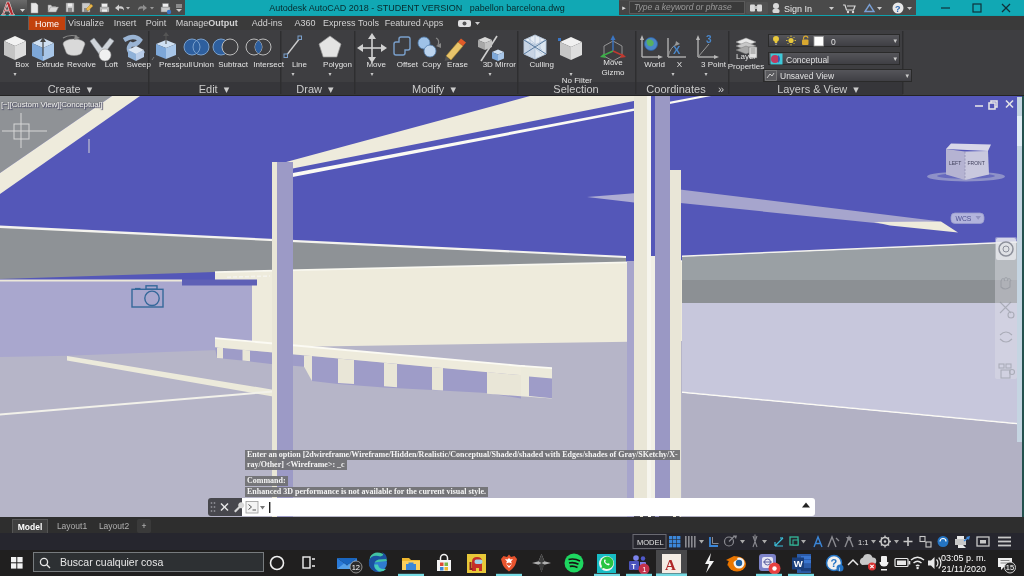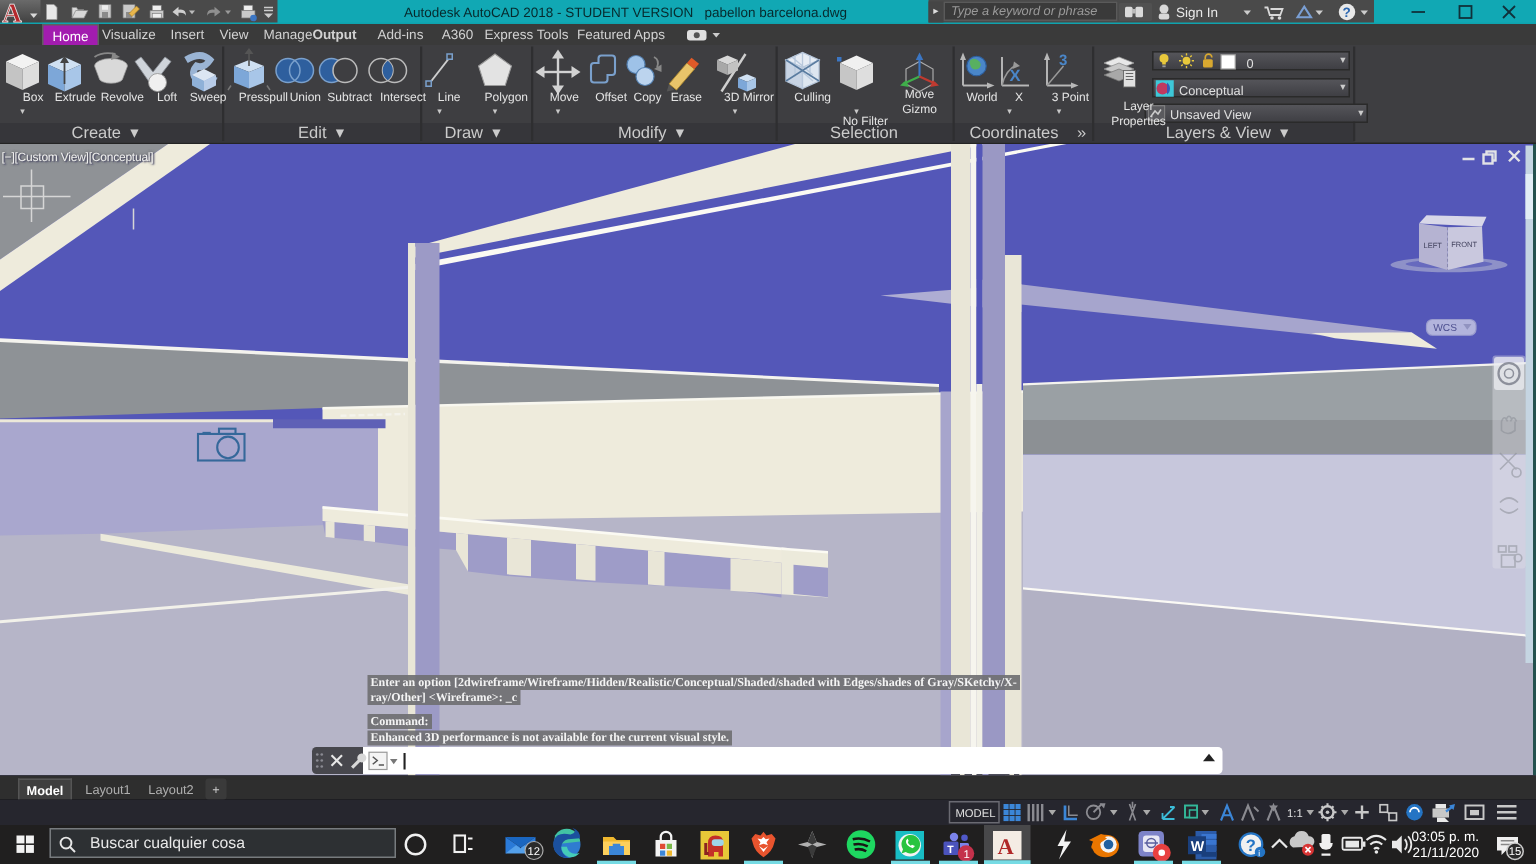--- a/index.html
+++ b/index.html
@@ -11,21 +11,21 @@
 #logo{left:0;top:0;width:27px;height:16px;background:linear-gradient(#6a6a6a,#3f3f3f);}
 #teal-mid{left:185px;top:0;width:434px;height:16px;background:#11a8b4;}
 #teal-right{left:916px;top:0;width:108px;height:16px;background:#11a8b4;}
 #title-text{left:200px;top:2.5px;width:434px;height:13px;color:#072a2d;font-size:9px;text-align:center;white-space:nowrap;}
 #tealline{left:0;top:14.5px;width:1024px;height:1.5px;background:#0fa3ae;}
 
 #searchbox{left:629px;top:1px;width:116px;height:13px;background:#3a3a3a;border:1px solid #5a5a5a;color:#9a9a9a;font-style:italic;font-size:8.5px;line-height:11px;padding-left:4px;white-space:nowrap;overflow:hidden;}
 
 #menurow{left:0;top:16px;width:1024px;height:14px;background:#3a3a3a;}
 .mtab{top:16px;height:14px;line-height:14px;font-size:9px;color:#d2d2d2;text-align:center;}
-#hometab{background:#a21caf;border:1px solid #5f5f5f;border-bottom:none;color:#fff;}
+#hometab{background:#c2410c;border:1px solid #5f5f5f;border-bottom:none;color:#fff;}
 
 #ribbon{left:0;top:30px;width:1024px;height:66px;background:#3e3e41;border-bottom:1px solid #242424;}
 #ribbon .grouplabels{position:absolute;left:0;top:52px;width:903px;height:13px;background:#36363a;}
 .glabel{position:absolute;top:53px;height:12px;line-height:12px;font-size:11px;color:#cbcbcb;text-align:center;white-space:nowrap;}
 .rlabel{position:absolute;top:30px;font-size:8px;color:#e4e4e4;text-align:right;white-space:nowrap;}
 .rlabel2{position:absolute;top:25px;font-size:8px;color:#e4e4e4;text-align:center;white-space:nowrap;line-height:9.5px;}
 .rcaret{position:absolute;top:42px;font-size:6px;color:#c8c8c8;text-align:center;}
 
 .combo{position:absolute;left:768px;width:132px;height:13px;background:linear-gradient(#55555a,#3f3f44);border:1px solid #2a2a2a;color:#e0e0e0;font-size:8.5px;line-height:11px;}
 .combo .dd{position:absolute;right:2px;top:0;font-size:7px;color:#ccc;}
@@ -120,21 +120,21 @@
 <rect x="973" y="4" width="8" height="8"></rect>
 <line x1="1002" y1="4" x2="1010" y2="12"></line>
       <line x1="1010" y1="4" x2="1002" y2="12"></line>
 </g>
 </svg>
 
 <div class="abs" id="menurow"></div>
 <div class="abs mtab" id="hometab" style="left:28px;width:38px;">Home</div>
 <div class="abs mtab" style="left:62px;width:48px;">Visualize</div>
 <div class="abs mtab" style="left:107px;width:36px;">Insert</div>
-<div class="abs mtab" style="left:141px;width:30px;">View</div>
+<div class="abs mtab" style="left:141px;width:30px;">Point</div>
 <div class="abs mtab" style="left:170px;width:44px;">Manage</div>
 <div class="abs mtab" style="left:204px;width:38px;font-weight:bold;">Output</div>
 <div class="abs mtab" style="left:246px;width:42px;">Add-ins</div>
 <div class="abs mtab" style="left:288px;width:34px;">A360</div>
 <div class="abs mtab" style="left:317px;width:68px;">Express Tools</div>
 <div class="abs mtab" style="left:377px;width:74px;">Featured Apps</div>
 <svg class="abs" style="left:450px;top:16px;" width="60" height="14">
     <rect x="8" y="4" width="13" height="7" rx="2" fill="#e0e0e0"></rect>
     <circle cx="14.5" cy="7.5" r="2" fill="#555"></circle>
     <polygon points="25,6 30,6 27.5,9" fill="#ccc"></polygon>
@@ -347,21 +347,21 @@
 <div class="abs rcaret" style="left:464px;top:70px;width:52px;">▾</div>
 <div class="abs rlabel" style="left:518px;top:60px;width:36px;">Culling</div>
 <div class="abs rlabel" style="left:550px;top:48px;width:42px;margin-top:28px;">No Filter</div>
 <div class="abs rcaret" style="left:550px;top:70px;width:42px;">▾</div>
 <div class="abs rlabel2" style="left:592px;top:58px;width:42px;">Move<br>Gizmo</div>
 <div class="abs rlabel" style="left:631px;top:60px;width:34px;">World</div>
 <div class="abs rlabel" style="left:664px;top:60px;width:18px;">X</div>
 <div class="abs rcaret" style="left:664px;top:70px;width:18px;">▾</div>
 <div class="abs rlabel" style="left:686px;top:60px;width:40px;">3 Point</div>
 <div class="abs rcaret" style="left:686px;top:70px;width:40px;">▾</div>
-<div class="abs rlabel2" style="left:722px;top:66px;width:48px;margin-left:13px;">Layer<br>Properties</div>
+<div class="abs rlabel2" style="left:722px;top:52px;width:48px;">Layer<br>Properties</div>
 
 <div class="abs glabel" style="left:30px;top:83px;width:80px;">Create &nbsp;▾</div>
 <div class="abs glabel" style="left:174px;top:83px;width:80px;">Edit &nbsp;▾</div>
 <div class="abs glabel" style="left:277px;top:83px;width:76px;">Draw &nbsp;▾</div>
 <div class="abs glabel" style="left:394px;top:83px;width:80px;">Modify &nbsp;▾</div>
 <div class="abs glabel" style="left:536px;top:83px;width:80px;">Selection</div>
 <div class="abs glabel" style="left:636px;top:83px;width:80px;">Coordinates</div>
 <div class="abs glabel" style="left:716px;top:83px;width:10px;">»</div>
 <div class="abs glabel" style="left:768px;top:83px;width:100px;">Layers &amp; View &nbsp;▾</div>
 

